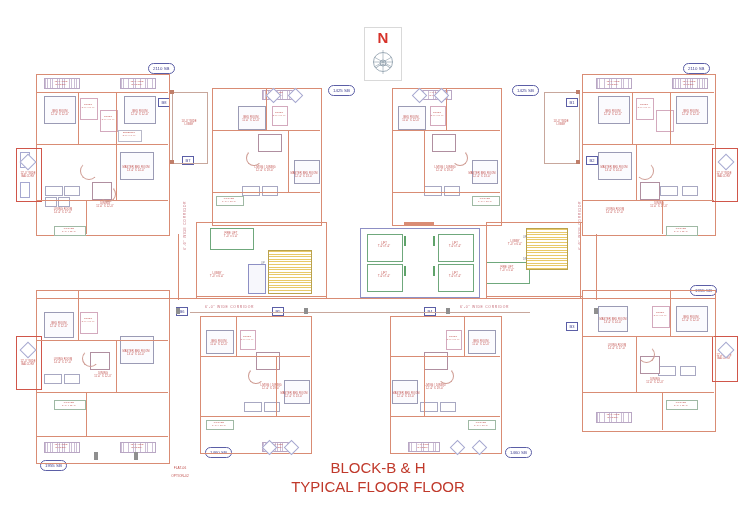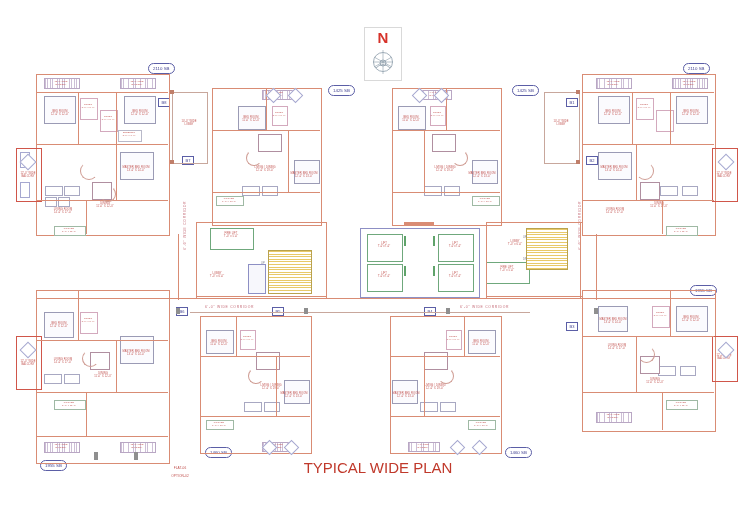--- a/index.html
+++ b/index.html
@@ -87,21 +87,22 @@
     <div class="n">N</div>
     <svg width="24" height="26" viewBox="0 0 24 26">
       <circle cx="12" cy="14" r="9.5" fill="none" stroke="#8a9aa8" stroke-width="0.8"></circle>
       <circle cx="12" cy="15" r="3" fill="none" stroke="#8a9aa8" stroke-width="0.8"></circle>
       <path d="M12 2 L12 26 M3 9 L21 19 M21 9 L3 19 M2 14 L22 14" stroke="#8a9aa8" stroke-width="0.6" fill="none"></path>
       <path d="M5 20 A9 9 0 0 1 19 20" fill="none" stroke="#8a9aa8" stroke-width="0.8"></path>
     </svg>
   </div>
 
   <div id="title">
-    <div>TYPICAL WIDE PLAN</div>
+    <div>BLOCK-B &amp; H</div>
+    <div>TYPICAL FLOOR FLOOR</div>
   </div>
 
   <div class="sft" style="left:148px;top:63px;">2110 SB</div>
   <div class="sft" style="left:328px;top:85px;">1425 SB</div>
   <div class="sft" style="left:512px;top:85px;">1425 SB</div>
   <div class="sft" style="left:683px;top:63px;">2110 SB</div>
   <div class="sft" style="left:690px;top:285px;">1955 SB</div>
   <div class="sft" style="left:40px;top:460px;">1955 SB</div>
   <div class="sft" style="left:205px;top:447px;">1460 SB</div>
   <div class="sft" style="left:505px;top:447px;">1460 SB</div>

